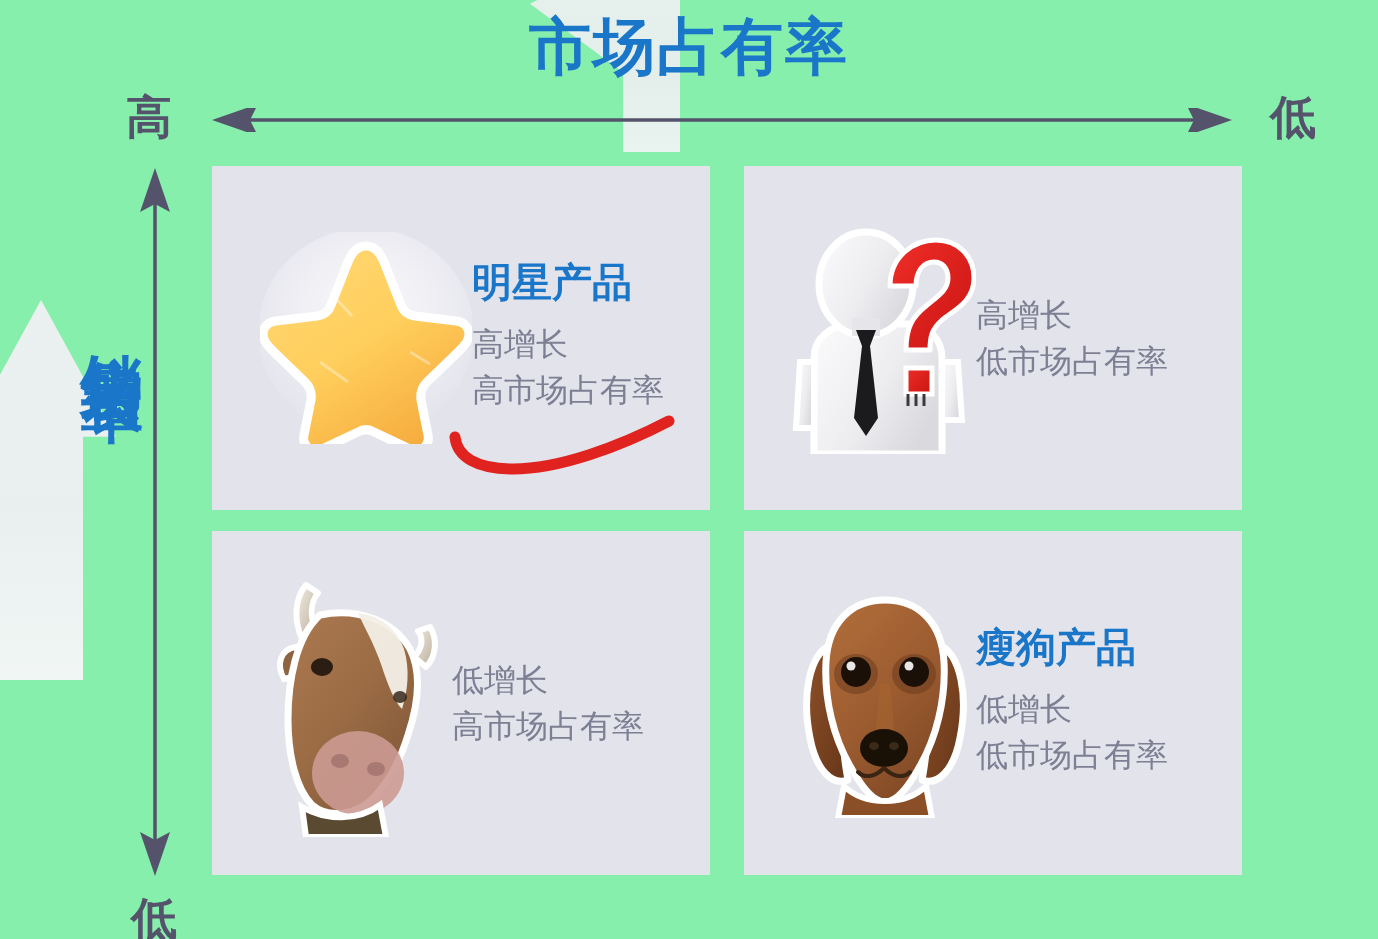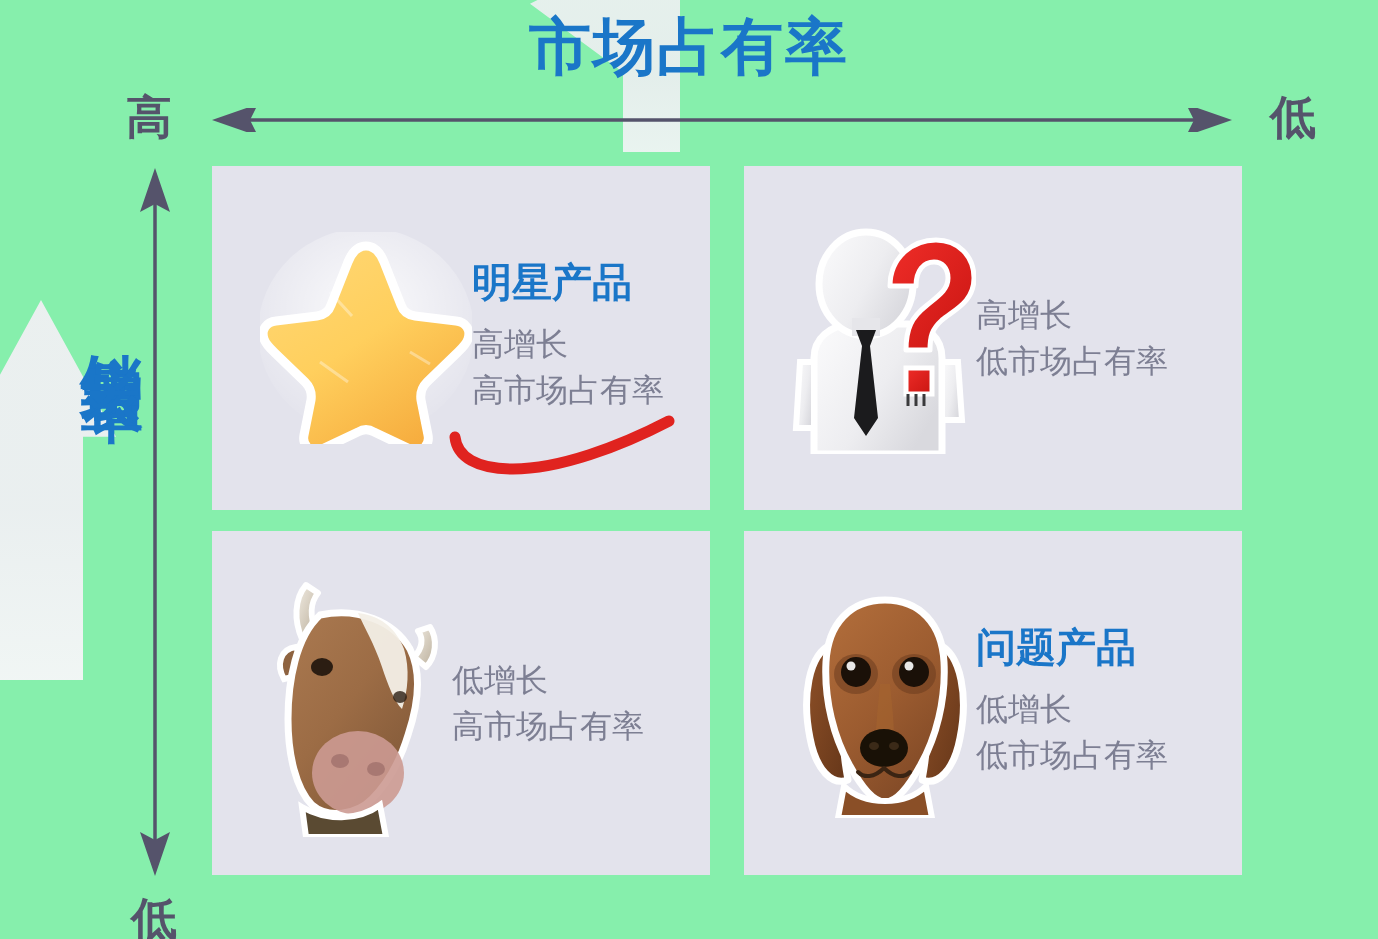--- a/index.html
+++ b/index.html
@@ -424,21 +424,21 @@
             <ellipse cx="80" cy="158" rx="5" ry="4" fill="#3b2a18"></ellipse>
             <ellipse cx="100" cy="158" rx="5" ry="4" fill="#3b2a18"></ellipse>
 
             <path d="M90 180 C80 190 70 190 64 184 M90 180 C100 190 110 190 116 184" stroke="#3a2413" stroke-width="4" fill="none" stroke-linecap="round"></path>
 
             <path d="M50 198 L44 230 L138 230 L132 198 C112 218 70 218 50 198 Z" fill="#8a4f27" stroke="#ffffff" stroke-width="6"></path>
           </svg>
         </div>
       </div>
       <div class="cell-text">
-        <div class="q-title">问题产品</div>
+        <div class="q-title">瘦狗产品</div>
         <div class="q-line">低增长</div>
         <div class="q-line">低市场占有率</div>
       </div>
     </div>
 
   </div>
 
   <div class="swoosh">
     <svg width="240" height="80" viewBox="0 0 240 80">
       <path d="M12 32 C14 52 34 64 70 64 C116 64 176 42 226 16" stroke="#e0231f" stroke-width="11" fill="none" stroke-linecap="round" stroke-linejoin="round"></path>

